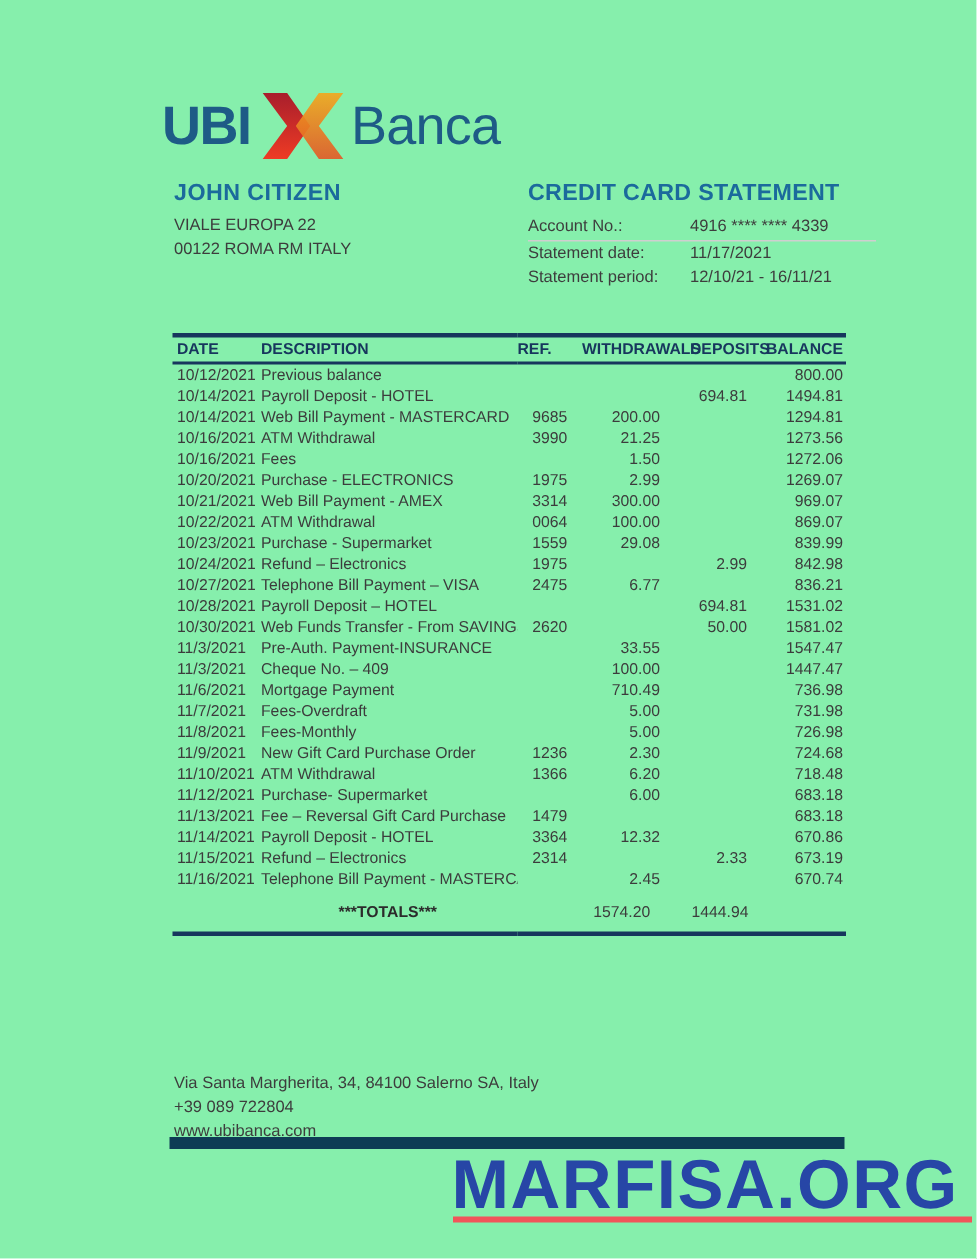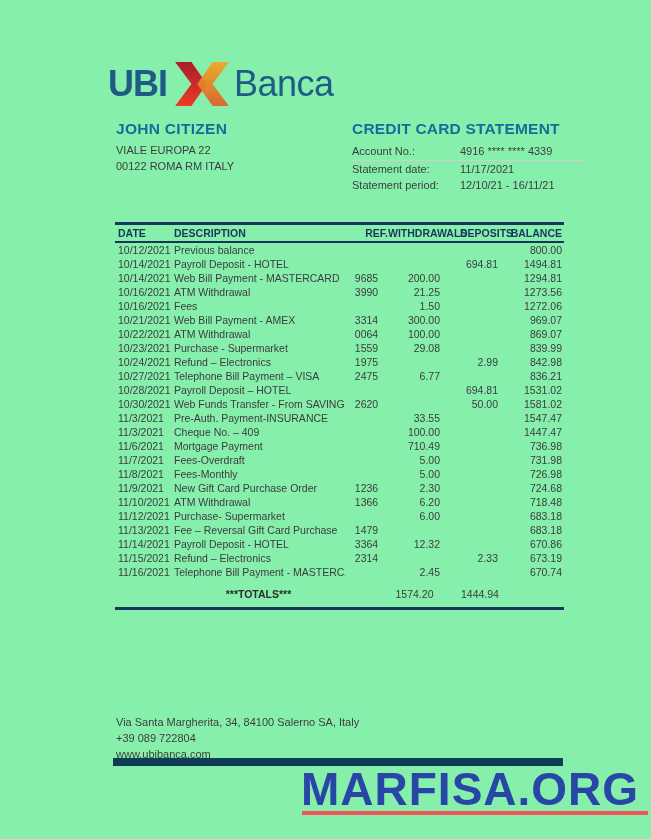--- a/index.html
+++ b/index.html
@@ -88,21 +88,21 @@
     font-size: 10.5px;
     font-weight: bold;
     color: #17365d;
     height: 16px;
     padding: 0;
     vertical-align: middle;
     white-space: nowrap;
   }
   .tbl thead th.h-date { text-align: left; padding-left: 3px; }
   .tbl thead th.h-desc { text-align: left; padding-left: 2px; }
-  .tbl thead th.h-ref  { text-align: right; }
+  .tbl thead th.h-ref  { text-align: left; }
   .tbl thead th.h-wd   { text-align: center; }
   .tbl thead th.h-dep  { text-align: center; }
   .tbl thead th.h-bal  { text-align: right; padding-right: 2px; }
 
   .tbl tbody td {
     font-size: 10.5px;
     color: #3c3c3c;
     height: 14px;
     padding: 0;
     vertical-align: middle;
@@ -260,20 +260,28 @@
         </tr>
         <tr>
           <td class="c-date">10/16/2021</td>
           <td class="c-description">Fees</td>
           <td class="c-ref"></td>
           <td class="c-withdrawals">1.50</td>
           <td class="c-deposits"></td>
           <td class="c-balance">1272.06</td>
         </tr>
         <tr>
+          <td class="c-date">10/20/2021</td>
+          <td class="c-description">Purchase  - ELECTRONICS</td>
+          <td class="c-ref">1975</td>
+          <td class="c-withdrawals">2.99</td>
+          <td class="c-deposits"></td>
+          <td class="c-balance">1269.07</td>
+        </tr>
+        <tr>
           <td class="c-date">10/21/2021</td>
           <td class="c-description">Web Bill Payment - AMEX</td>
           <td class="c-ref">3314</td>
           <td class="c-withdrawals">300.00</td>
           <td class="c-deposits"></td>
           <td class="c-balance">969.07</td>
         </tr>
         <tr>
           <td class="c-date">10/22/2021</td>
           <td class="c-description">ATM Withdrawal</td>

